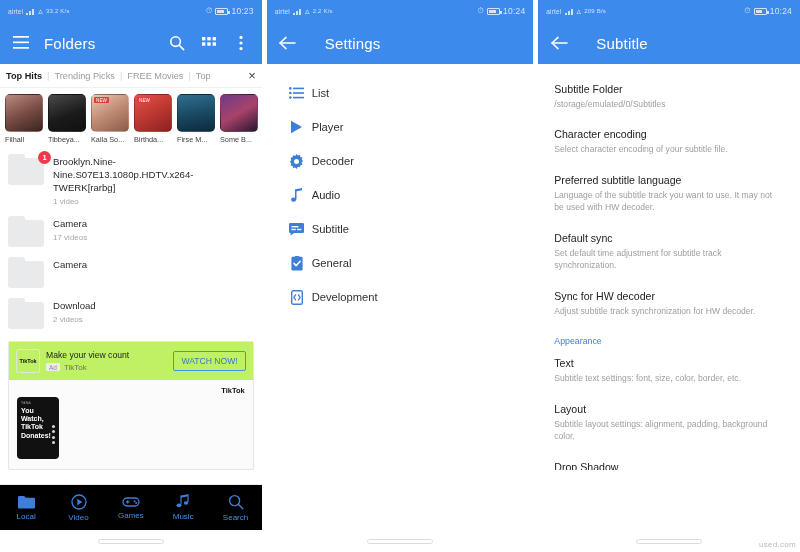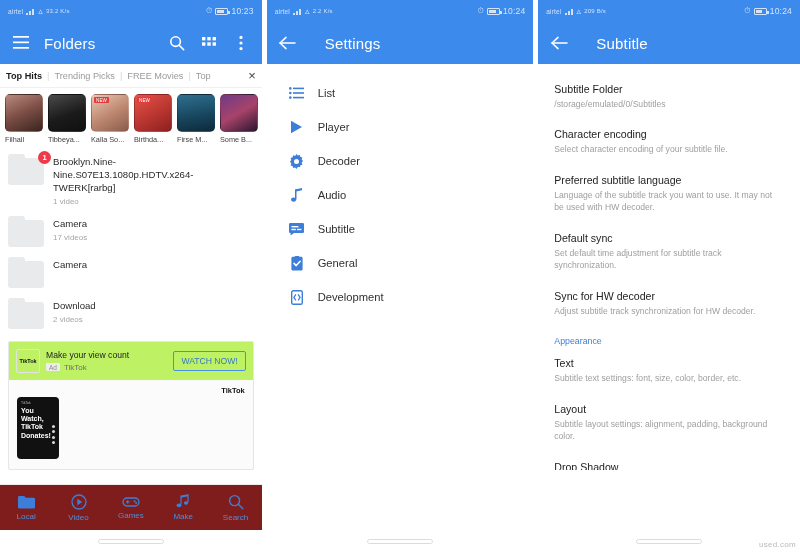--- a/index.html
+++ b/index.html
@@ -122,34 +122,34 @@
   .adline b { color:#111; }
   .adlogos { display:flex; align-items:center; justify-content:center; gap:8px; margin-top:5px; }
   .lg1 { width:26px; height:18px; border:1px solid #222; display:flex; align-items:center; justify-content:center; font-size:4px; color:#111; }
   .divv { width:1px; height:16px; background:#ddd; }
   .lg2 { display:flex; align-items:center; gap:3px; }
   .lg2 .ring { width:13px; height:13px; border:2px solid #e8703a; border-radius:50%; }
   .lg2 .nm { font-size:5.2px; color:#c0392b; font-weight:bold; line-height:1.1; text-align:left; }
 
   
   .bottomnav {
-    position:absolute; left:0; bottom:22px; width:100%; height:46px; background:#7f1d1d;
-    border-top:1px solid #ededed; display:flex; align-items:center;
+    position:absolute; left:0; bottom:22px; width:100%; height:46px; background:#000000;
+    border-top:1px solid #ededed; display:flex; align-items:center;text-decoration:underline;
   }
   .navitem { flex:1; display:flex; flex-direction:column; align-items:center; gap:3px; color:#4a8fe0; }
   .navitem .lbl { font-size:8px; }
   .gesturebar {
     position:absolute; left:0; bottom:0; width:100%; height:22px; background:#fff;
     display:flex; align-items:center; justify-content:center;
   }
   .gesturebar i { display:block; width:66px; height:5px; border-radius:3px; background:#fff; border:1px solid #dcdcdc; }
 
   
   .setlist { padding: 12px 0 0; }
-  .setrow { display:flex; align-items:center; gap:13px; padding: 9px 22px; }
+  .setrow { display:flex; align-items:center; gap:7px; padding: 9px 22px; }
   .setrow .lbl { font-size:11.2px; color:#303030; }
   .seticon { width:16px; height:16px; display:flex; align-items:center; justify-content:center; }
 
   
   .sublist { padding: 10px 0 0; }
   .subrow { padding: 9px 16px; }
   .subrow .h { font-size:10.6px; color:#222; }
   .subrow .d { font-size:8.6px; color:#9e9e9e; margin-top:3px; line-height:1.45; }
   .section { padding: 10px 16px 2px; font-size:8.8px; color:#3d7fd8; }
   .clip-row { overflow:hidden; height:8px; }
@@ -360,21 +360,21 @@
         <span class="lbl">Games</span>
       </div>
       <div class="navitem">
         <svg width="16" height="15" viewBox="0 0 16 15">
             <path fill="#3d7fd8" d="M6 1.6l7-1.4v2.1l-7 1.4z"></path>
             <path fill="none" stroke="#3d7fd8" stroke-width="1.2" d="M6 1.6v9"></path>
             <path fill="none" stroke="#3d7fd8" stroke-width="1.2" d="M13 .2v8"></path>
             <ellipse cx="4" cy="11.3" rx="2.4" ry="1.9" fill="#3d7fd8"></ellipse>
             <ellipse cx="11" cy="9" rx="2.2" ry="1.8" fill="#3d7fd8"></ellipse>
           </svg>
-        <span class="lbl">Make</span>
+        <span class="lbl">Music</span>
       </div>
       <div class="navitem">
         <svg width="16" height="16" viewBox="0 0 16 16">
             <g fill="none" stroke="#3d7fd8" stroke-width="1.4">
               <circle cx="6.6" cy="6.6" r="5"></circle>
               <line x1="10.3" y1="10.3" x2="14.8" y2="14.8" stroke-linecap="round"></line>
             </g>
           </svg>
         <span class="lbl">Search</span>
       </div>

